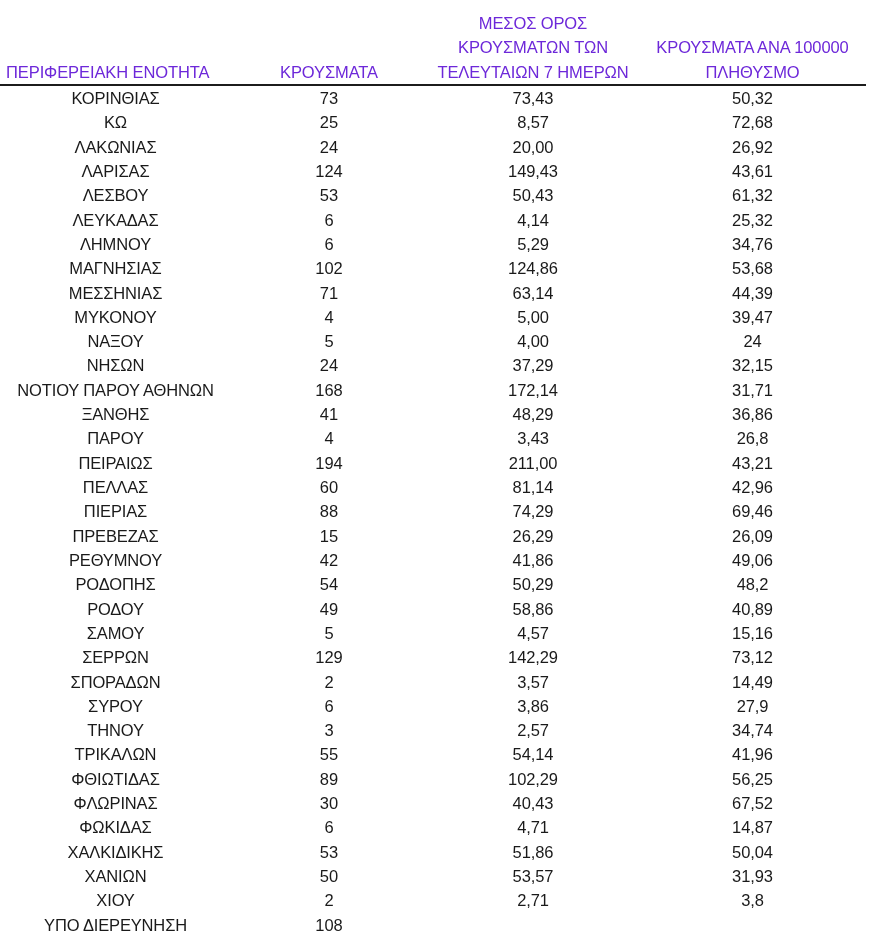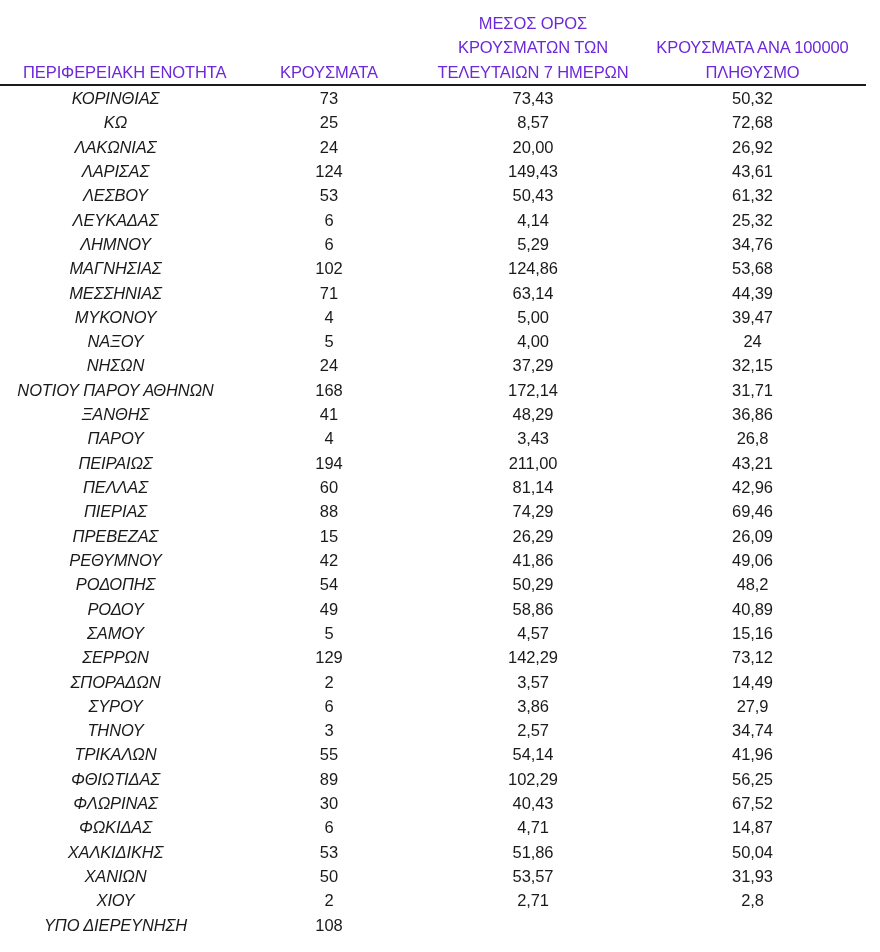--- a/index.html
+++ b/index.html
@@ -46,40 +46,39 @@
     padding: 0;
     vertical-align: bottom;
     text-align: center;
     border-bottom: 2.4px solid #1c1c1c;
     letter-spacing: -0.1px;
     white-space: pre-line;
     color: #6d28d9;
   }
   thead th.region-head {
     text-align: left;
-    padding-left: 23px;
+    padding-left: 6px;
   }
   thead th.head-pad {
     height: 84px;
   }
 
   
   tbody td {
     font-size: 16.5px;
     line-height: 24.32px;
     height: 24.32px;
     padding: 0;
     text-align: center;
     vertical-align: middle;
     white-space: nowrap;
     color: #1a1a1a;
   }
   tbody td.col-region {
     letter-spacing: -0.15px;
-    font-style: italic;
   }
   tbody td.col-cases {
     letter-spacing: 0px;
   }
   tbody td.col-avg7 {
     letter-spacing: -0.1px;
   }
   tbody td.col-per100 {
     letter-spacing: -0.1px;
   }
@@ -302,21 +301,21 @@
         <tr>
           <td class="col-region">ΧΑΝΙΩΝ</td>
           <td class="col-cases">50</td>
           <td class="col-avg7">53,57</td>
           <td class="col-per100">31,93</td>
         </tr>
         <tr>
           <td class="col-region">ΧΙΟΥ</td>
           <td class="col-cases">2</td>
           <td class="col-avg7">2,71</td>
-          <td class="col-per100">2,8</td>
+          <td class="col-per100">3,8</td>
         </tr>
         <tr>
           <td class="col-region">ΥΠΟ ΔΙΕΡΕΥΝΗΣΗ</td>
           <td class="col-cases">108</td>
           <td class="col-avg7"></td>
           <td class="col-per100"></td>
         </tr>
       </tbody>
   </table>
 </div>

